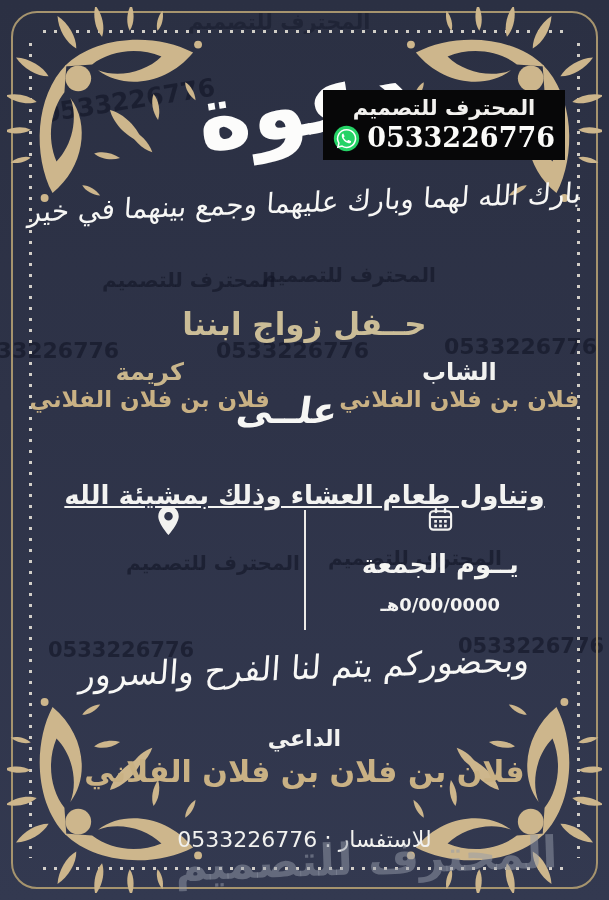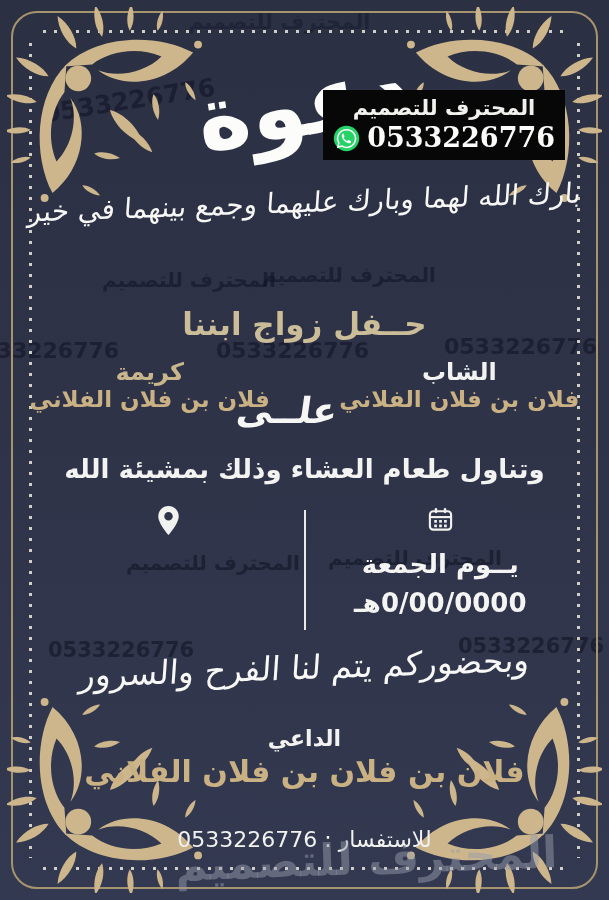--- a/index.html
+++ b/index.html
@@ -46,28 +46,28 @@
   .blessing{top:186px;font-size:28px;color:#f7f7f5;transform:skewX(-6deg) rotate(-2deg);white-space:nowrap;}
   .intro1{top:256px;font-size:27px;font-weight:bold;color:#f3f3f1;}
   .intro2{top:306px;font-size:31px;font-weight:bold;color:#cbbd97;}
   .couple{top:358px;left:28px;right:28px;display:flex;z-index:3;position:absolute;text-align:center;}
   .couple .col{width:44%;}
   .couple .mid{width:12%;padding-top:32px;}
   .lbl-white{font-size:24px;font-weight:bold;color:#f2f2f0;}
   .lbl-gold{font-size:24px;font-weight:bold;color:#c9b68c;text-align:center;}
   .name-gold{font-size:23px;font-weight:bold;color:#c9b184;white-space:nowrap;}
   .conj{font-size:36px;color:#f6f6f4;transform:skewX(-8deg);font-weight:bold;}
-  .dinner{top:454px;font-size:26px;font-weight:bold;color:#f3f3f1;}
+  .dinner{top:480px;font-size:26px;font-weight:bold;color:#f3f3f1;text-decoration:underline;}
   .details{position:absolute;top:504px;left:34px;right:34px;height:132px;display:flex;align-items:stretch;z-index:3;}
   .det-col{width:50%;display:flex;flex-direction:column;align-items:center;}
   .det-divider{width:2px;height:120px;background:#eceae6;align-self:center;}
   .label-row{display:flex;align-items:center;gap:10px;margin-top:2px;}
   .det-label{font-size:25px;font-weight:bold;color:#c2ab80;}
   .det-day{margin-top:16px;font-size:26px;font-weight:bold;color:#f4f4f2;}
-  .det-date{margin-top:9px;font-size:26px;font-weight:bold;color:#f4f4f2;}
+  .det-date{margin-top:15px;font-size:18px;font-weight:bold;color:#f4f4f2;}
   .det-hall{margin-top:18px;font-size:24px;font-weight:bold;color:#f4f4f2;}
   .det-area{margin-top:8px;font-size:24px;font-weight:bold;color:#f4f4f2;}
   .closing-callig{top:648px;font-size:33px;color:#f8f8f6;transform:skewX(-6deg) rotate(-2deg);white-space:nowrap;}
   .inviter-label{top:726px;font-size:22px;font-weight:bold;color:#f2f2f0;}
   .inviter-name{top:754px;font-size:30px;font-weight:bold;color:#c9b184;}
   .inquiry{top:827px;font-size:22px;font-weight:normal;color:#f1f1ef;}
   .icon-wrap{display:inline-flex;align-items:center;}
 </style>
 </head>
 <body>

